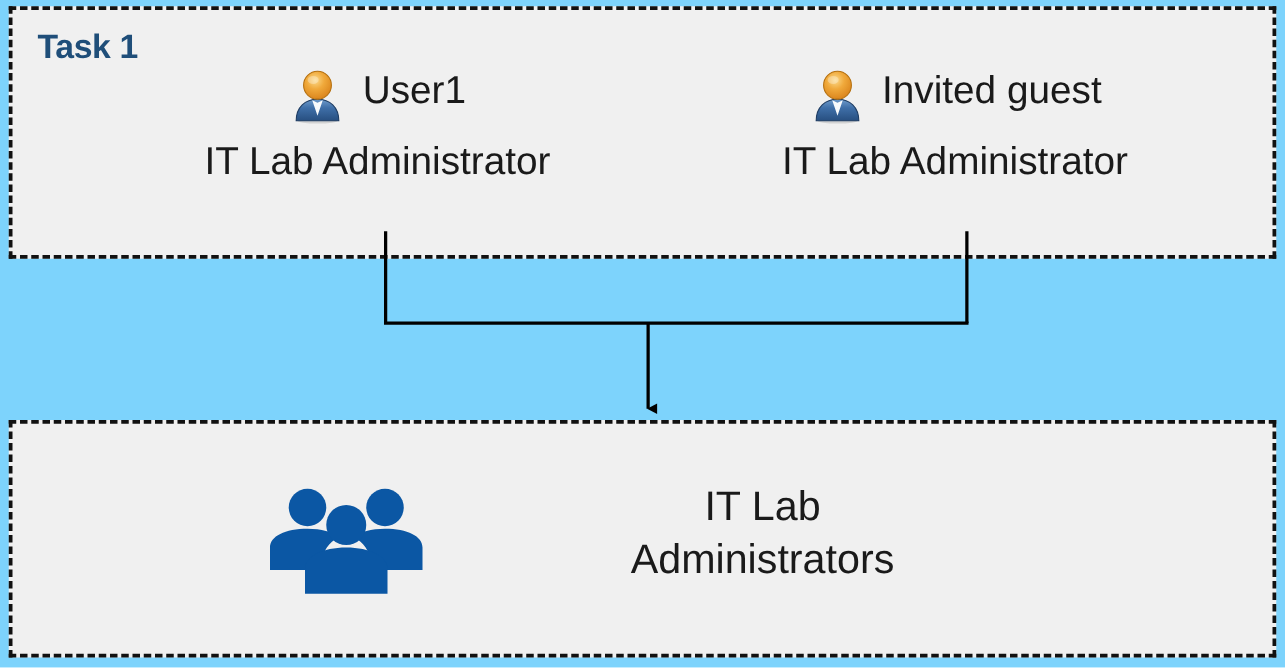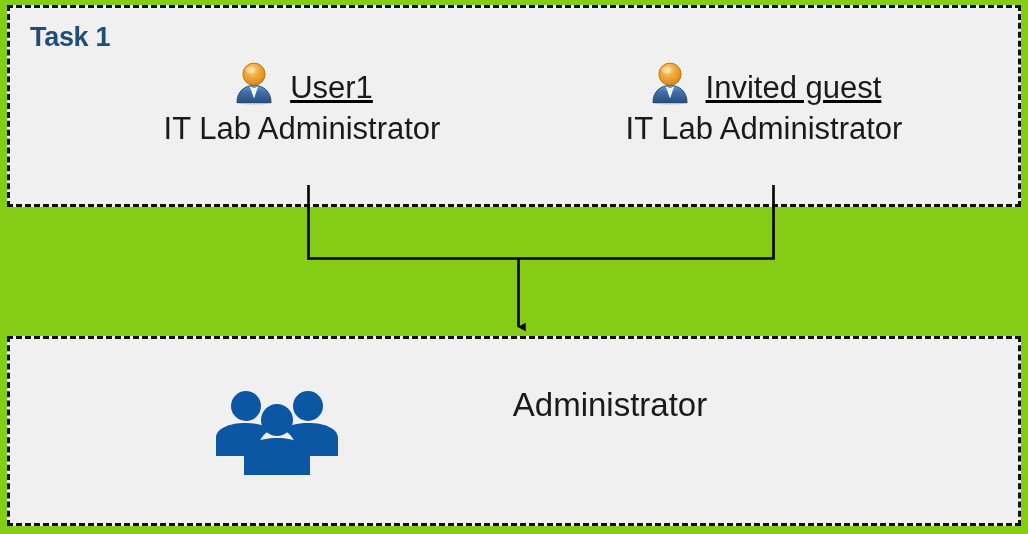--- a/index.html
+++ b/index.html
@@ -8,21 +8,21 @@
     background: #ffffff;
   }
   body {
     font-family: "Liberation Sans", sans-serif;
     -webkit-font-smoothing: antialiased;
   }
   #canvas {
     position: relative;
     width: 1028px;
     height: 534px;
-    background: #84cc16;
+    background: #7dd3fc;
     overflow: hidden;
   }
 
   
   .task-box {
     position: absolute;
     box-sizing: border-box;
     background: #F0F0F0;
     border: 3px dashed #111111;
   }
@@ -46,24 +46,23 @@
   
   .person {
     position: absolute;
     width: 360px;
   }
   #person-user1  { left: 122px; top: 54px; }
   #person-guest  { left: 584px; top: 54px; }
 
   .person-top {
     display: flex;
-    align-items: flex-end;
+    align-items: flex-start;
     justify-content: center;
     height: 52px;
-    text-decoration: underline;
   }
   .person-name {
     font-family: "Liberation Sans", sans-serif;
     font-size: 31px;
     line-height: 36px;
     color: #1a1a1a;
     white-space: nowrap;
     margin-left: 13px;
     font-weight: 300;
   }
@@ -194,21 +193,22 @@
         <path d="M125 70 L125 52 C125 43 113 37 95 37 C84 37 75 39.5 70 43.5
                  C78 48 83 55 83 63 L83 70 Z"></path>
 
         <circle cx="64" cy="34" r="16"></circle>
         <path d="M31 89 L31 69 C31 59 45 52 64 52 C83 52 97 59 97 69 L97 89 Z"></path>
       </g>
     </svg>
   </div>
 
   <div id="group-text">
-    <span class="line">Administrator</span>
+    <span class="line">IT Lab</span>
+    <span class="line">Administrators</span>
   </div>
 
   <svg class="connector-svg" viewBox="0 0 1028 534">
     <defs>
       <marker id="arrowhead" markerWidth="9" markerHeight="9" refX="4.5" refY="7.6" orient="auto" markerUnits="userSpaceOnUse">
         <path d="M0.3 0.4 L4.5 8.4 L8.7 0.4 Z" fill="#000000"></path>
       </marker>
     </defs>
 
     <path d="M308.5 185 L308.5 258.5" fill="none" stroke="#000000" stroke-width="2.6"></path>

